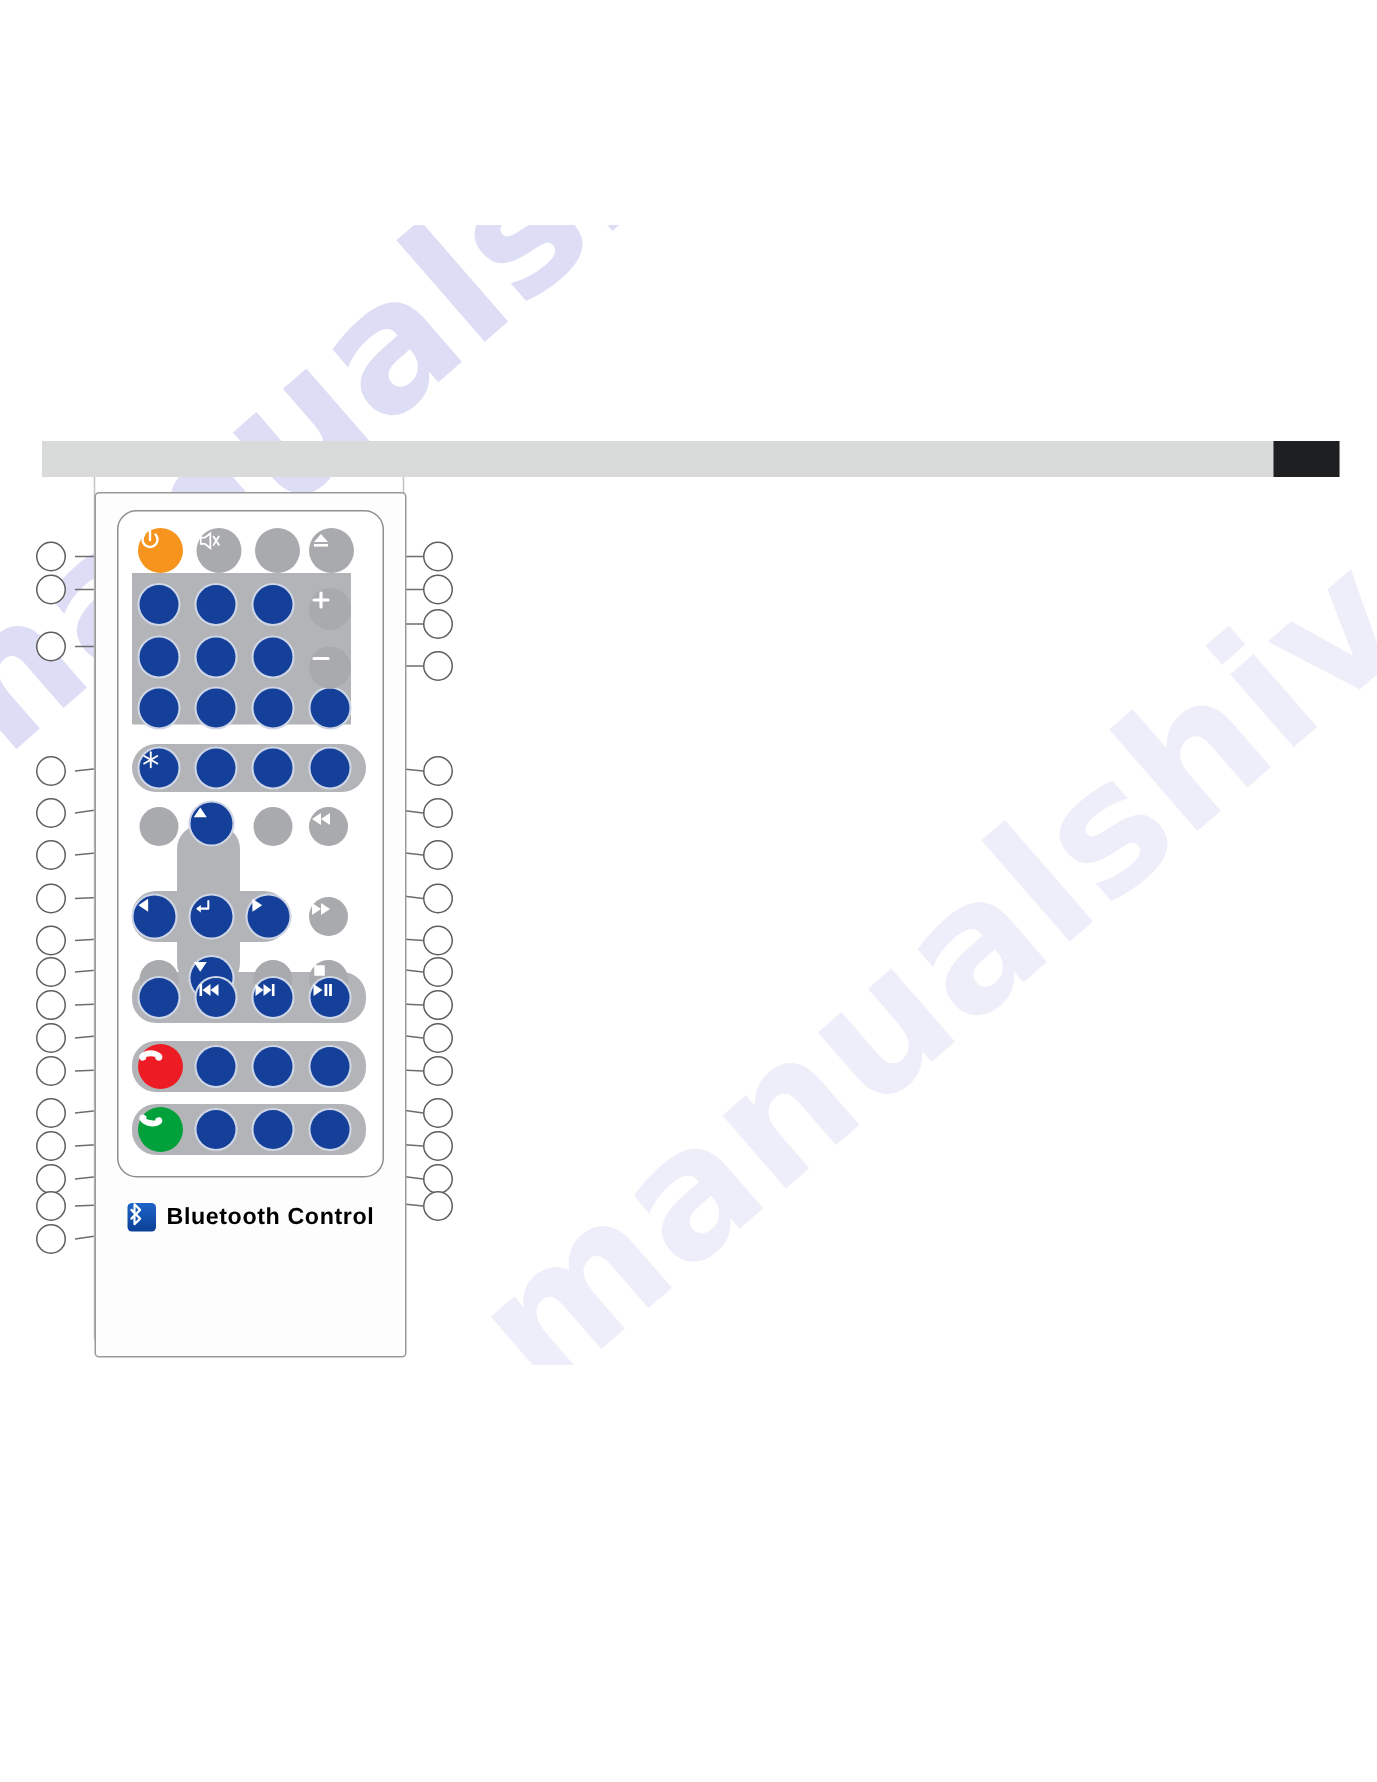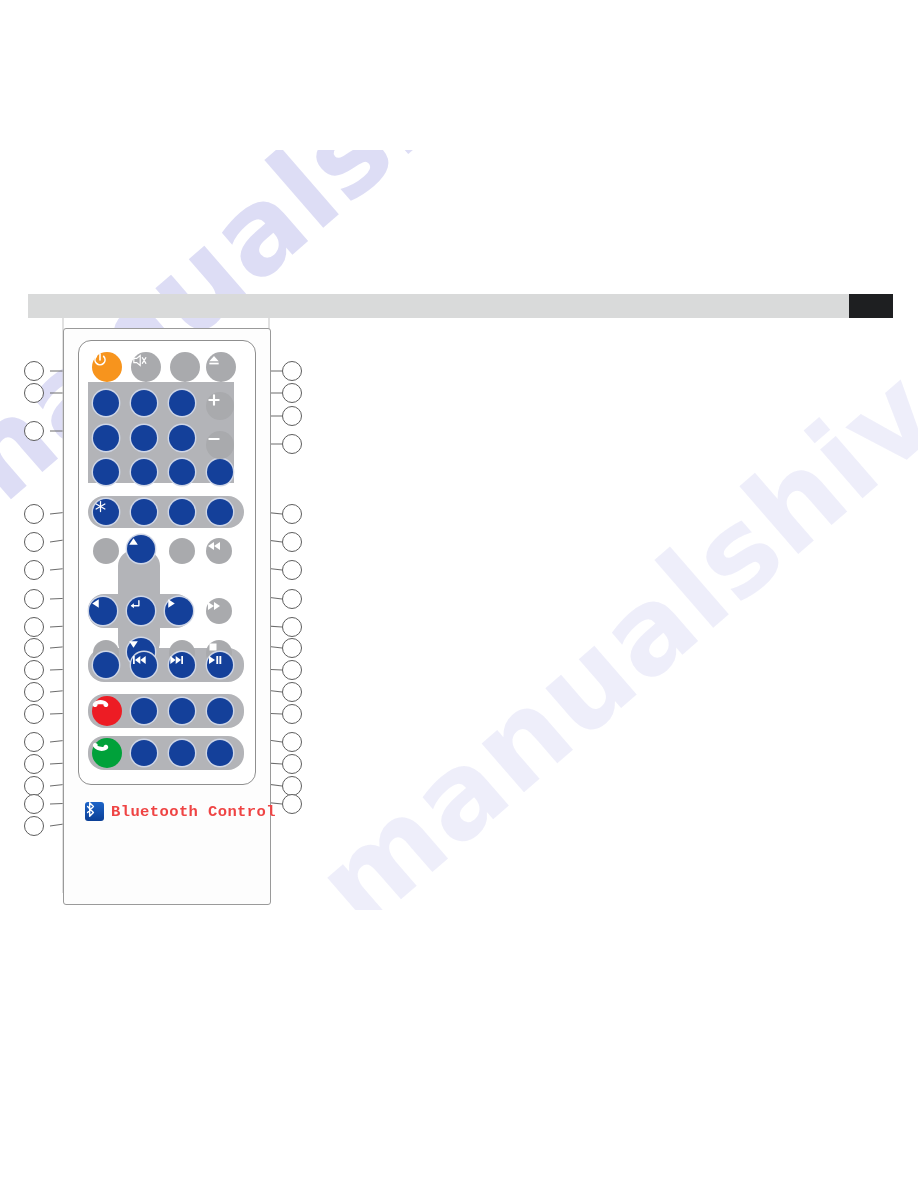--- a/index.html
+++ b/index.html
@@ -108,25 +108,25 @@
     position:absolute;
     left:85px; top:484px;
     display:flex;align-items:center;gap:7px;
   }
   .bt-badge{
     width:19px;height:19px;border-radius:3px;
     background:linear-gradient(180deg,#1d64c8 0%,#0b3f96 100%);
     display:flex;align-items:center;justify-content:center;
   }
   .bt-label{
-    font-family:Liberation Mono, monospace;
+    font-family:Liberation Sans, sans-serif;
     font-weight:700;
     font-size:15.5px;
     letter-spacing:.4px;
-    color:#ef4444;
+    color:#000000;
   }
 </style>
 </head>
 <body>
 
 <div id="page">
 
   <div class="watermark">
     <div class="wm-text">manualshive.com</div>
     <div class="wm-text second">manualshive.com</div>

